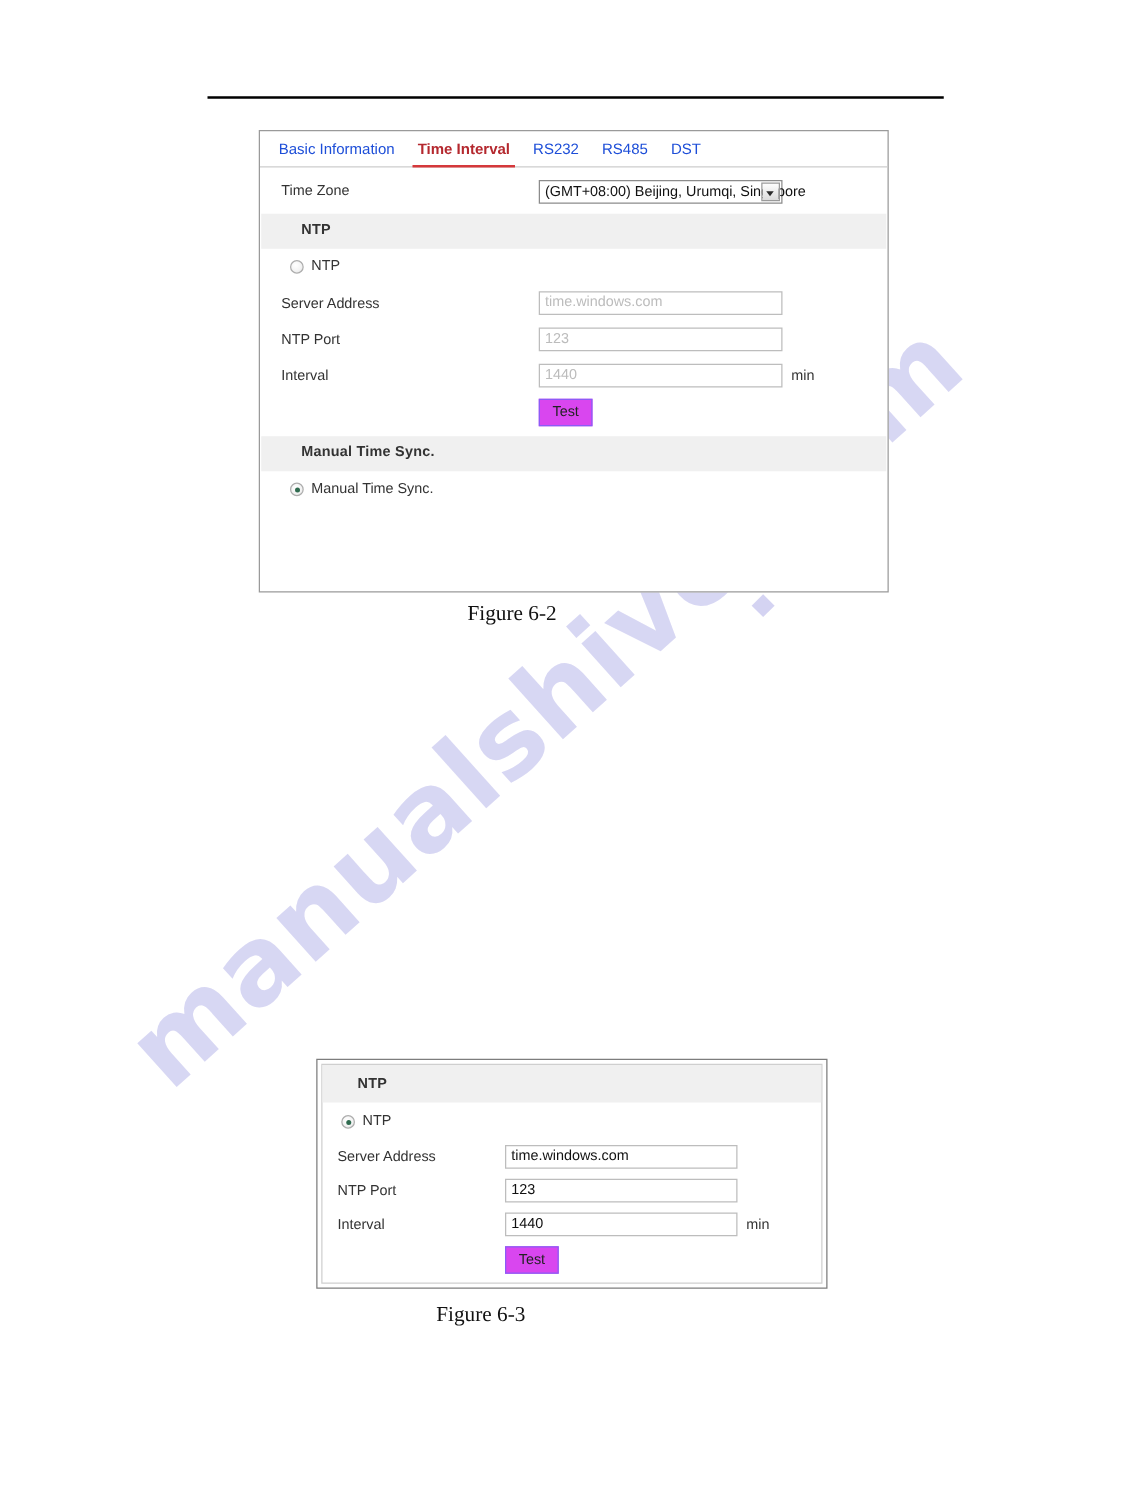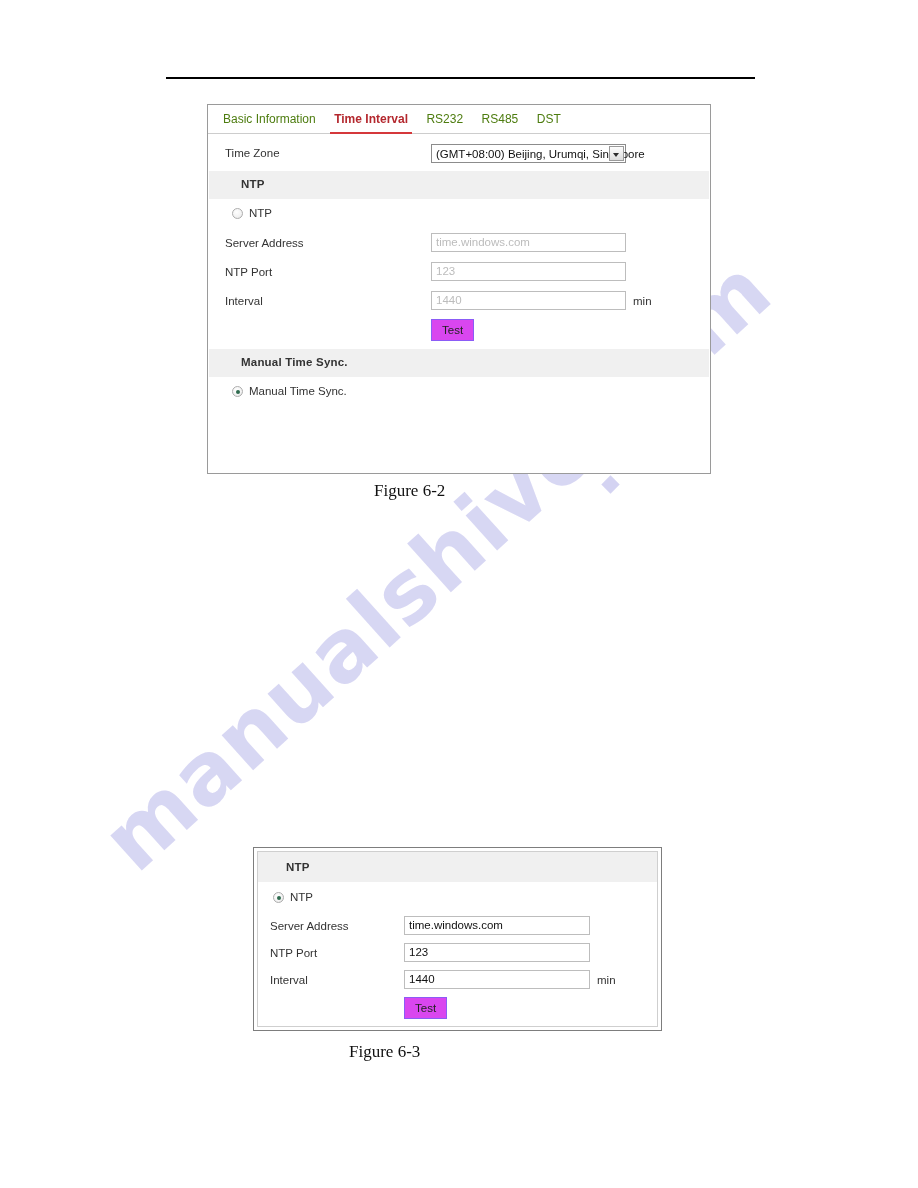--- a/index.html
+++ b/index.html
@@ -85,21 +85,21 @@
   .tab-bar {
     position: relative;
     height: 29px;
     border-bottom: 1px solid #cdcdcd;
     padding-left: 8px;
     box-sizing: border-box;
   }
   .tab {
     display: inline-block;
     font-size: 12px;
-    color: #4d7c0f;
+    color: #1d4ed8;
     padding: 7px 7px 0 7px;
     line-height: 14px;
     position: relative;
     top: 0;
     vertical-align: top;
   }
   .tab.active {
     color: #b4282e;
     font-weight: 600;
   }

